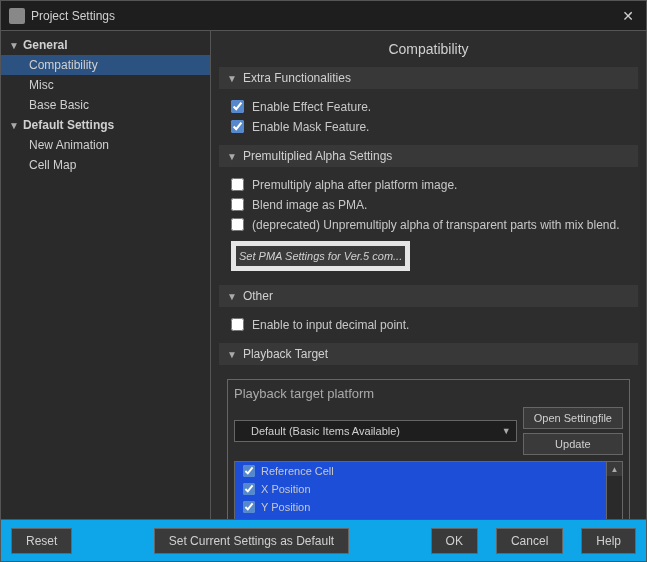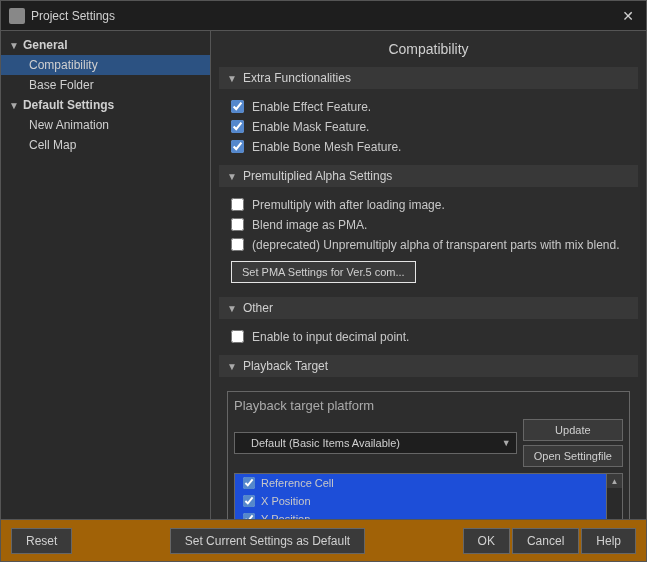--- a/index.html
+++ b/index.html
@@ -145,26 +145,27 @@
     .check-row input[type="checkbox"] {
       margin-right: 8px;
       accent-color: #5588cc;
       width: 13px;
       height: 13px;
       flex-shrink: 0;
     }
 
     .pma-button {
       margin: 6px 12px;
-      padding: 4px 10px;
+      padding: 4px 3px;
       background: #3a3a3a;
-      border: 1px solid #e5e5e5;
+      border: 5px solid #e5e5e5;
       color: #d0d0d0;
       cursor: pointer;
       font-size: 11px;
+      font-style: italic;
     }
 
     
     .playback-group {
       border: 1px solid #666;
       margin: 6px 8px;
       padding: 6px;
     }
 
     .playback-group-title {
@@ -248,47 +249,47 @@
     }
 
     
     .list-box::-webkit-scrollbar { width: 8px; }
     .list-box::-webkit-scrollbar-track { background: #2a2a2a; }
     .list-box::-webkit-scrollbar-thumb { background: #555; }
 
     
     .footer {
       height: 42px;
-      background: #a16207;
+      background: #0ea5e9;
       border-top: 1px solid #555;
       display: flex;
-      align-items: center;
+      align-items: flex-start;
       justify-content: space-between;
-      padding: 0 10px;
+      padding: 8px 10px;
       flex-shrink: 0;
     }
 
     .footer-btn {
       padding: 5px 14px;
       background: #3a3a3a;
       border: 1px solid #666;
       color: #d0d0d0;
       cursor: pointer;
       font-size: 12px;
     }
 
     .footer-center {
       flex: 1;
       display: flex;
       justify-content: center;
     }
 
     .footer-right {
       display: flex;
-      gap: 2px;
+      gap: 18px;
     }
 
     
     .panel-body::-webkit-scrollbar { width: 8px; }
     .panel-body::-webkit-scrollbar-track { background: #2a2a2a; }
     .panel-body::-webkit-scrollbar-thumb { background: #555; }
 
     .list-and-scroll {
       display: flex;
     }
@@ -328,21 +329,24 @@
     <div class="sidebar">
 
       <div class="tree-item parent">
         <span class="arrow">▼</span>
         <span>General</span>
       </div>
       <div class="tree-item child selected">
         <span>Compatibility</span>
       </div>
       <div class="tree-item child">
-        <span>Base Folder</span>
+        <span>Misc</span>
+      </div>
+      <div class="tree-item child">
+        <span>Base Basic</span>
       </div>
 
       <div class="tree-item parent">
         <span class="arrow">▼</span>
         <span>Default Settings</span>
       </div>
       <div class="tree-item child">
         <span>New Animation</span>
       </div>
       <div class="tree-item child">
@@ -361,34 +365,30 @@
         </div>
         <div class="section-content">
           <label class="check-row">
             <input type="checkbox" checked="" style="">
             <span>Enable Effect Feature.</span>
           </label>
           <label class="check-row">
             <input type="checkbox" checked="" style="">
             <span>Enable Mask Feature.</span>
           </label>
-          <label class="check-row">
-            <input type="checkbox" checked="" style="">
-            <span>Enable Bone Mesh Feature.</span>
-          </label>
         </div>
 
         <div class="section-header">
           <span class="chevron">▼</span>
           <span>Premultiplied Alpha Settings</span>
         </div>
         <div class="section-content">
           <label class="check-row">
             <input type="checkbox" style="">
-            <span>Premultiply with after loading image.</span>
+            <span>Premultiply alpha after platform image.</span>
           </label>
           <label class="check-row">
             <input type="checkbox" style="">
             <span>Blend image as PMA.</span>
           </label>
           <label class="check-row">
             <input type="checkbox" style="">
             <span>(deprecated) Unpremultiply alpha of transparent parts with mix blend.</span>
           </label>
           <button class="pma-button">Set PMA Settings for Ver.5 com...</button>
@@ -412,22 +412,22 @@
         <div class="section-content">
           <div class="playback-group">
             <div class="playback-group-title">Playback target platform</div>
             <div class="playback-row">
               <div class="dropdown-wrapper">
                 <select>
                   <option>Default (Basic Items Available)</option>
                 </select>
               </div>
               <div class="side-buttons">
+                <button class="side-btn">Open Settingfile</button>
                 <button class="side-btn">Update</button>
-                <button class="side-btn">Open Settingfile</button>
               </div>
             </div>
             <div class="list-and-scroll">
               <div class="list-box">
                 <label class="list-box-row">
                   <input type="checkbox" checked="" style="">
                   <span>Reference Cell</span>
                 </label>
                 <label class="list-box-row">
                   <input type="checkbox" checked="" style="">

